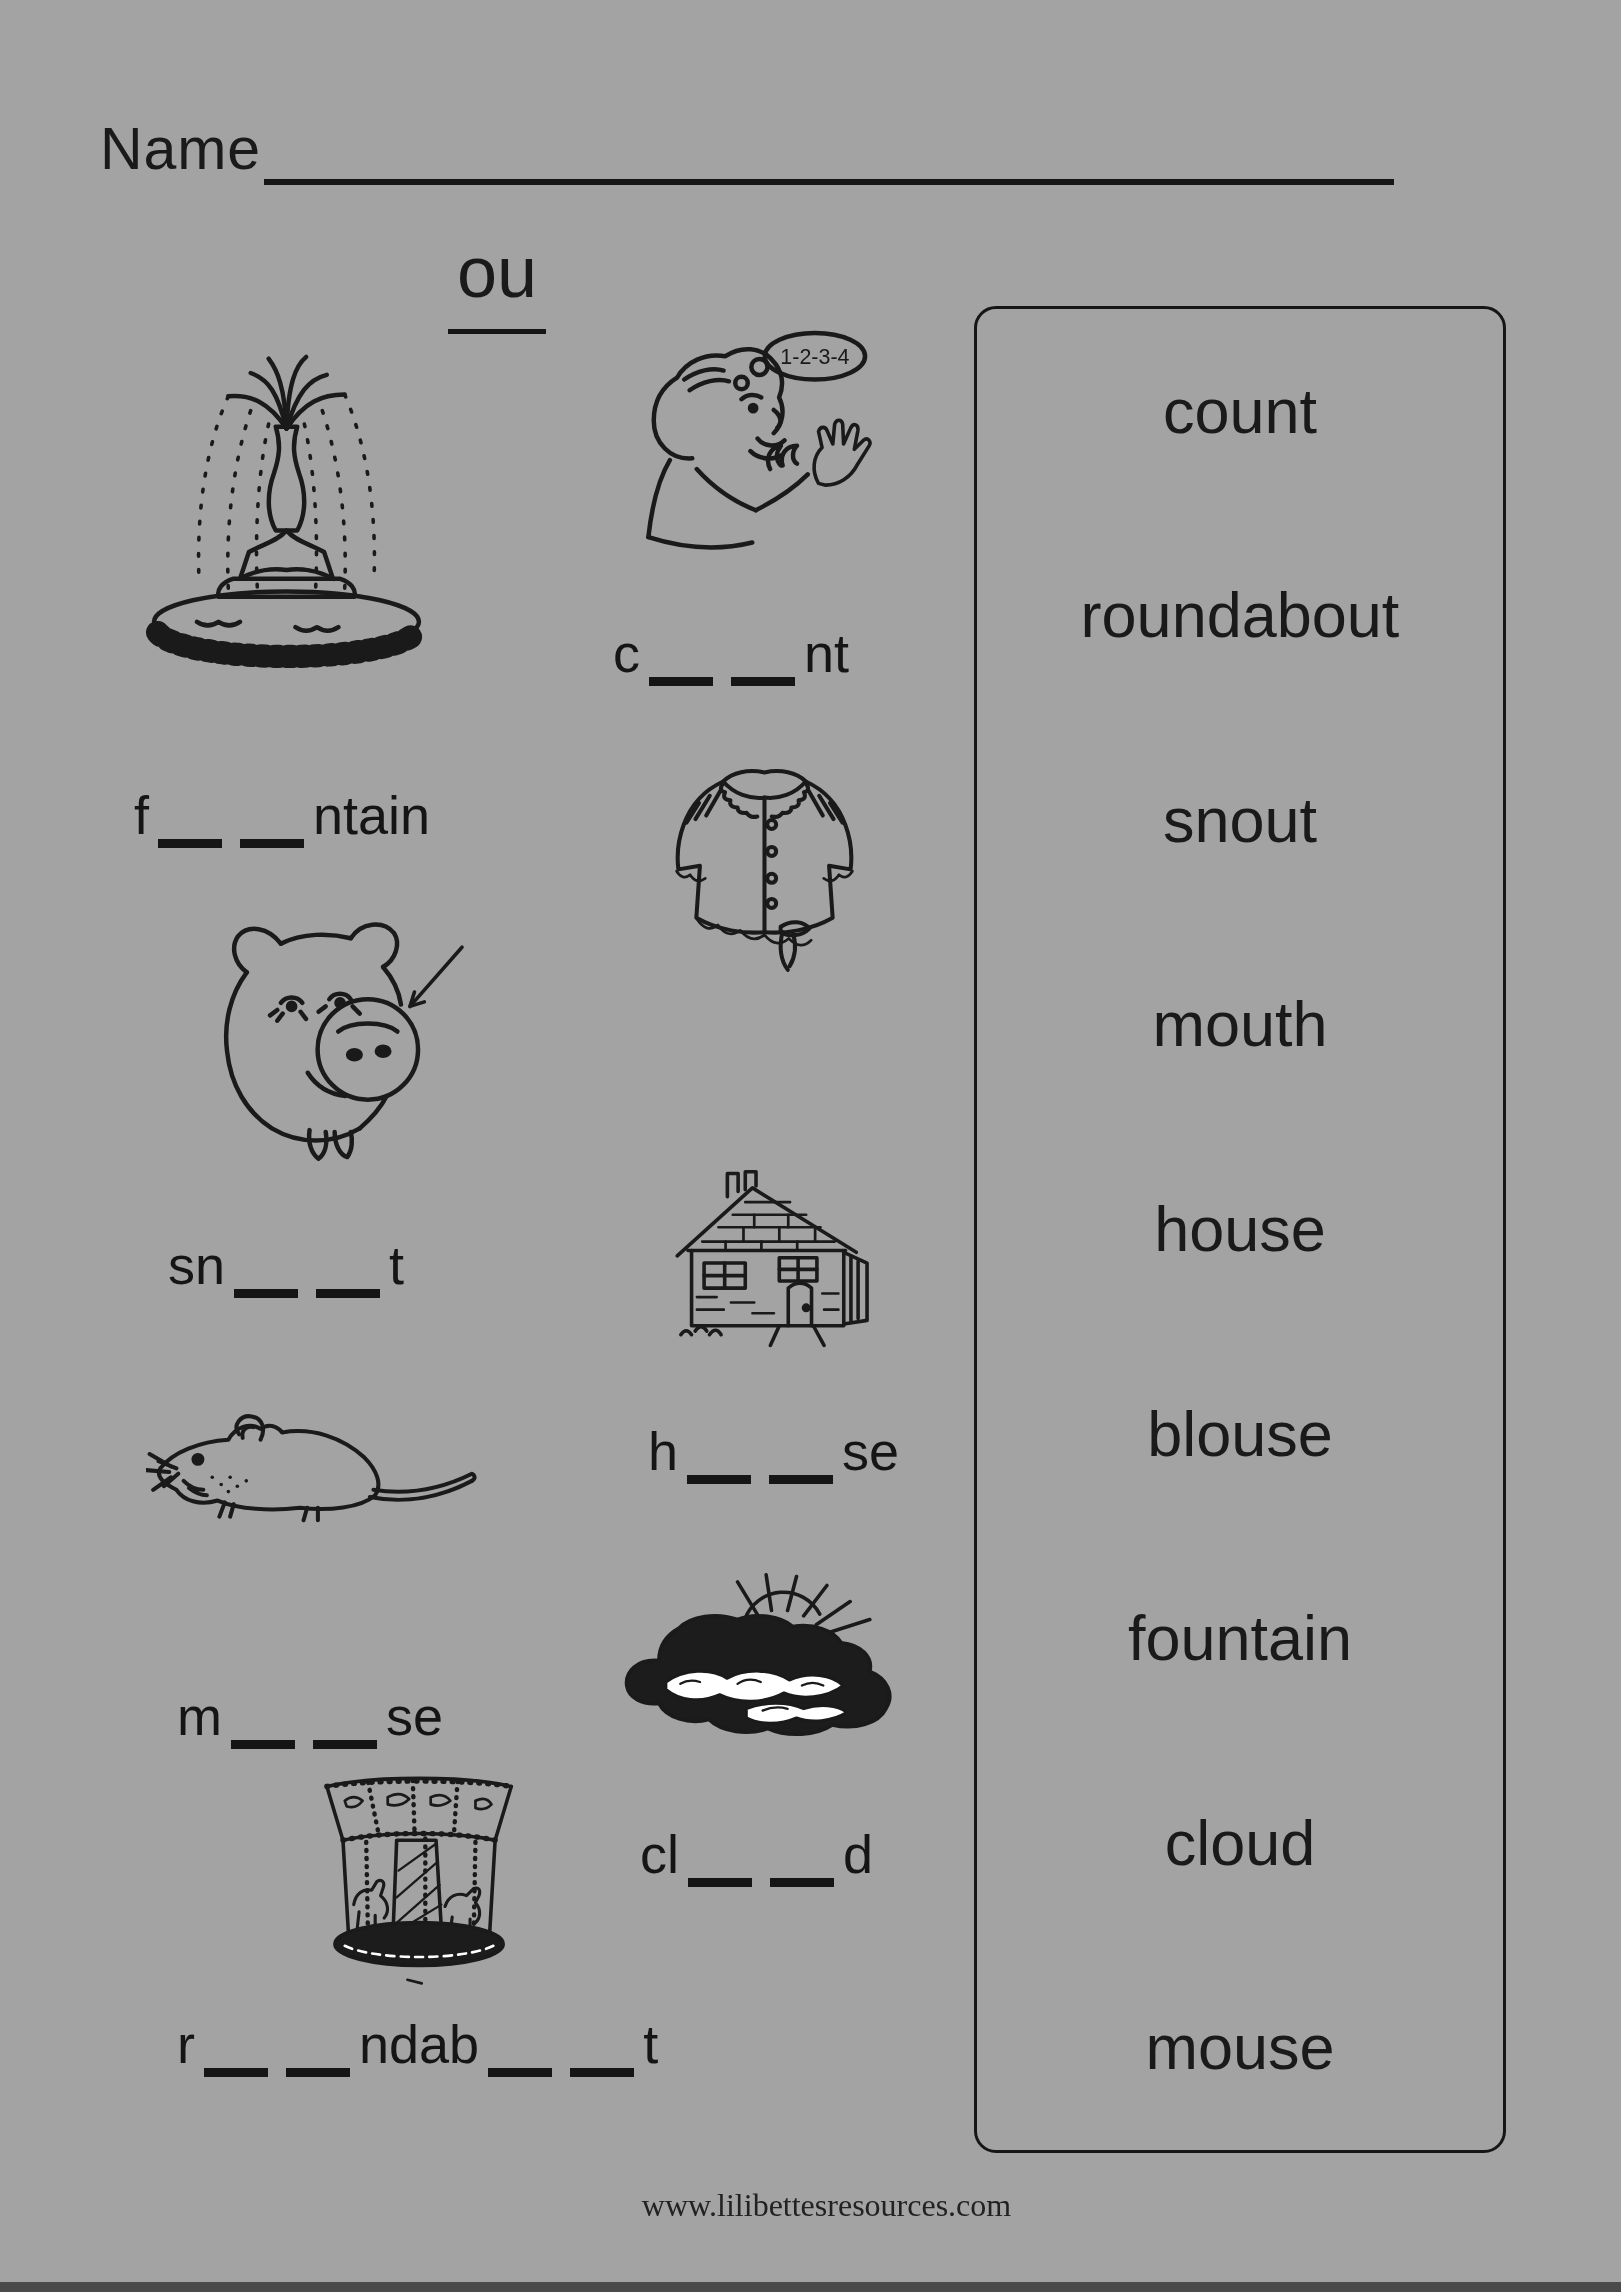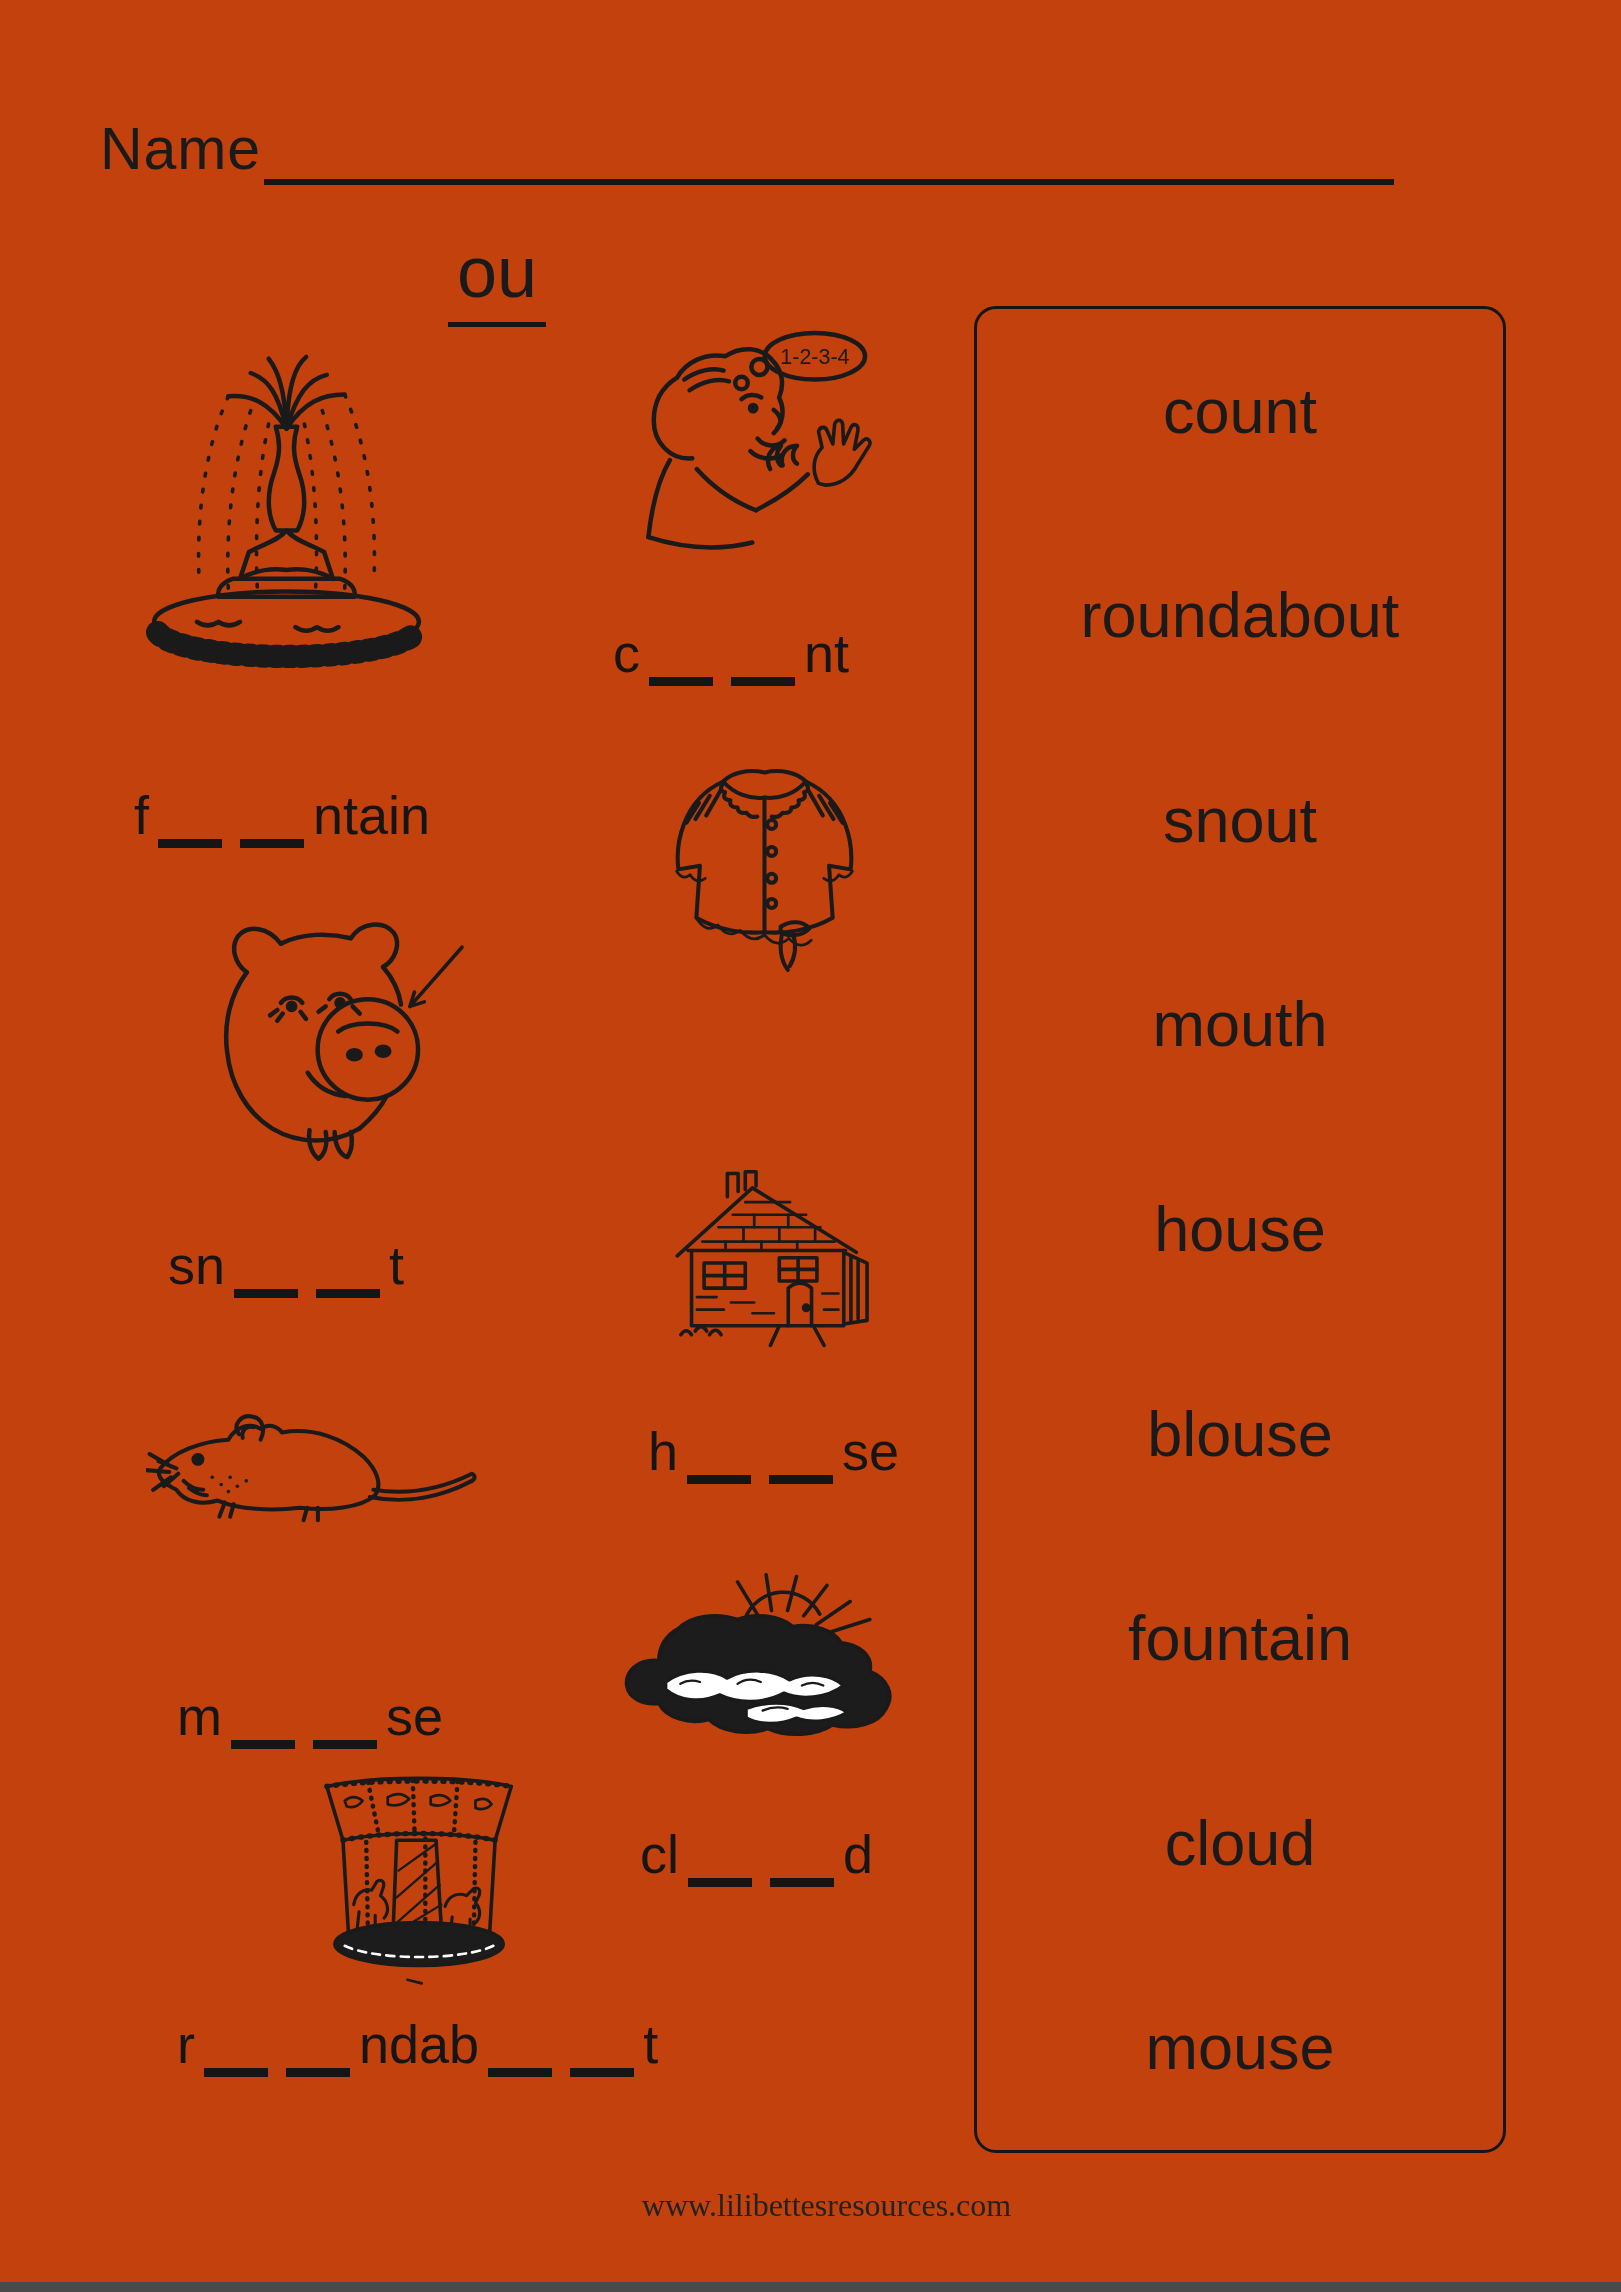--- a/index.html
+++ b/index.html
@@ -1,30 +1,30 @@
 <!DOCTYPE html>
 <html style="font-size:14.3px"><head>
 <meta charset="utf-8">
 <style>
   html,body{margin:0;padding:0;background:#e8e8e8;}
   .page{
     position:relative;
     width:1621px;height:2293px;
-    background:#c2410c;
+    background:#a3a3a3;
     font-family:"Liberation Sans", sans-serif;
     color:#1a1a1a;
     overflow:hidden;
   }
   .abs{position:absolute;}
   .name-label{font-size:59px;letter-spacing:0.9px;}
   .name-line{height:0;border-bottom:6.3px solid #161616;}
   .title-ou{
     font-size:72px;
     border-bottom:5.4px solid #161616;
-    padding:0 9px 9px 9px;
+    padding:0 9px 16px 9px;
     display:inline-block;
   }
   .caption{
     font-size:54px;
     white-space:nowrap;
     line-height:1.15;
     color:#151515;
   }
   .blank{
     display:inline-block;

